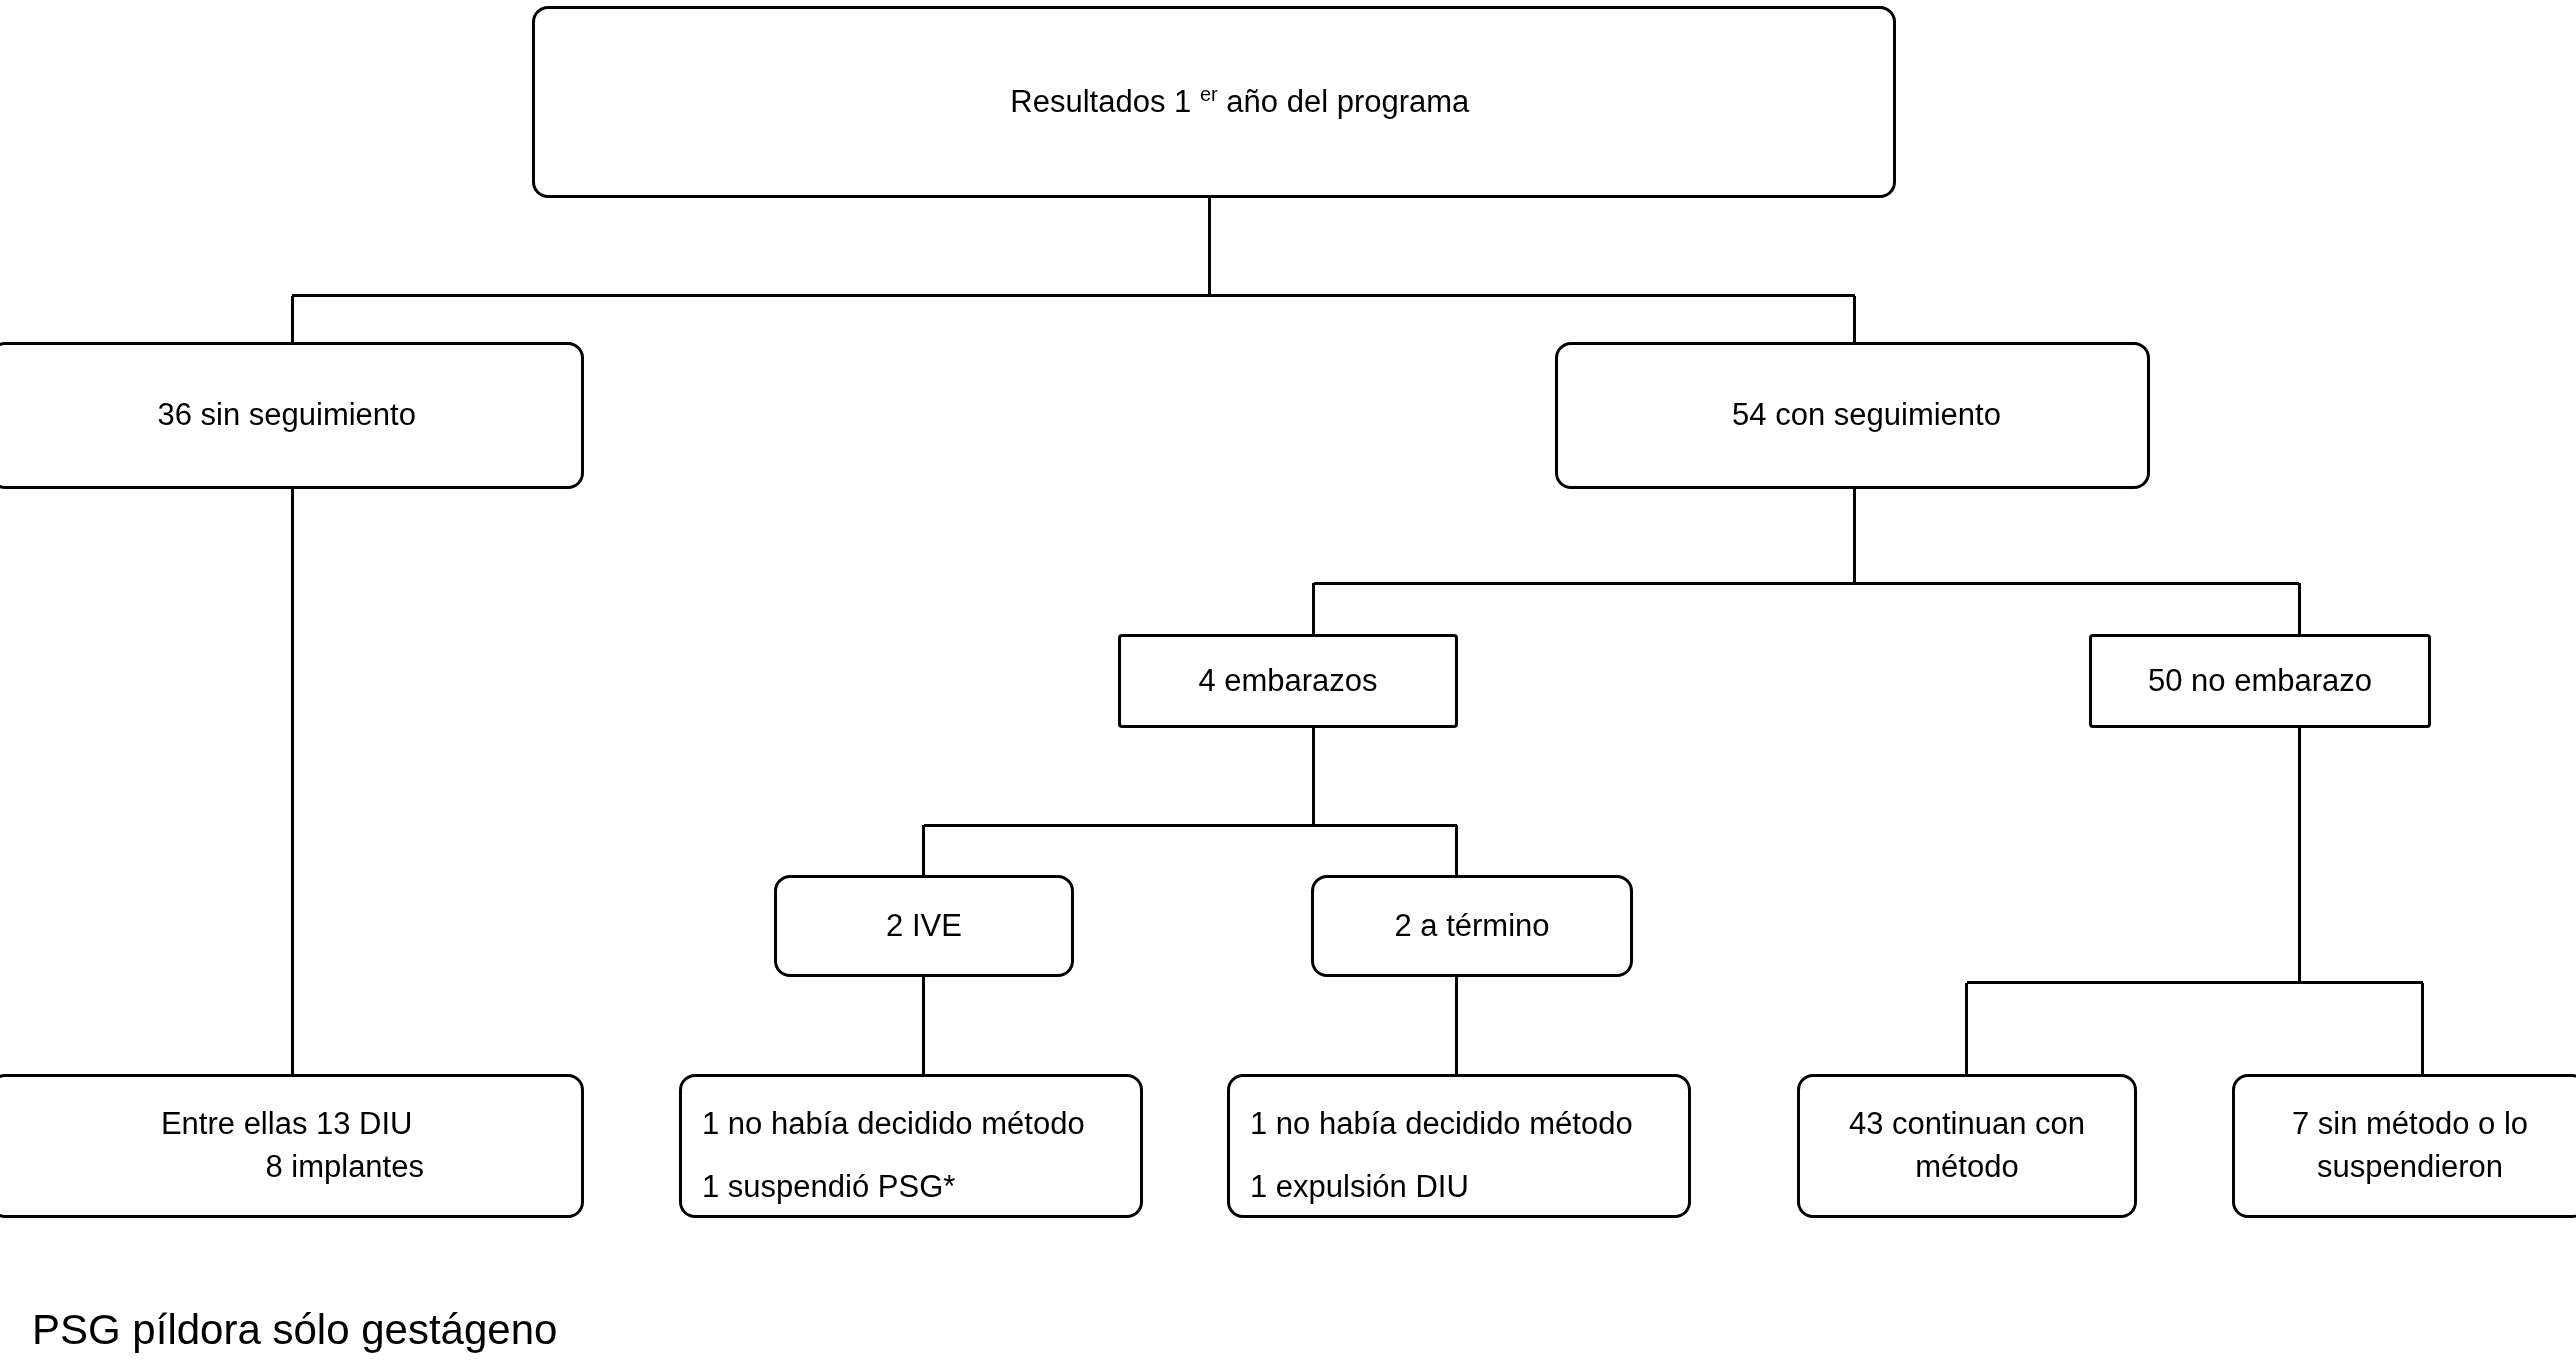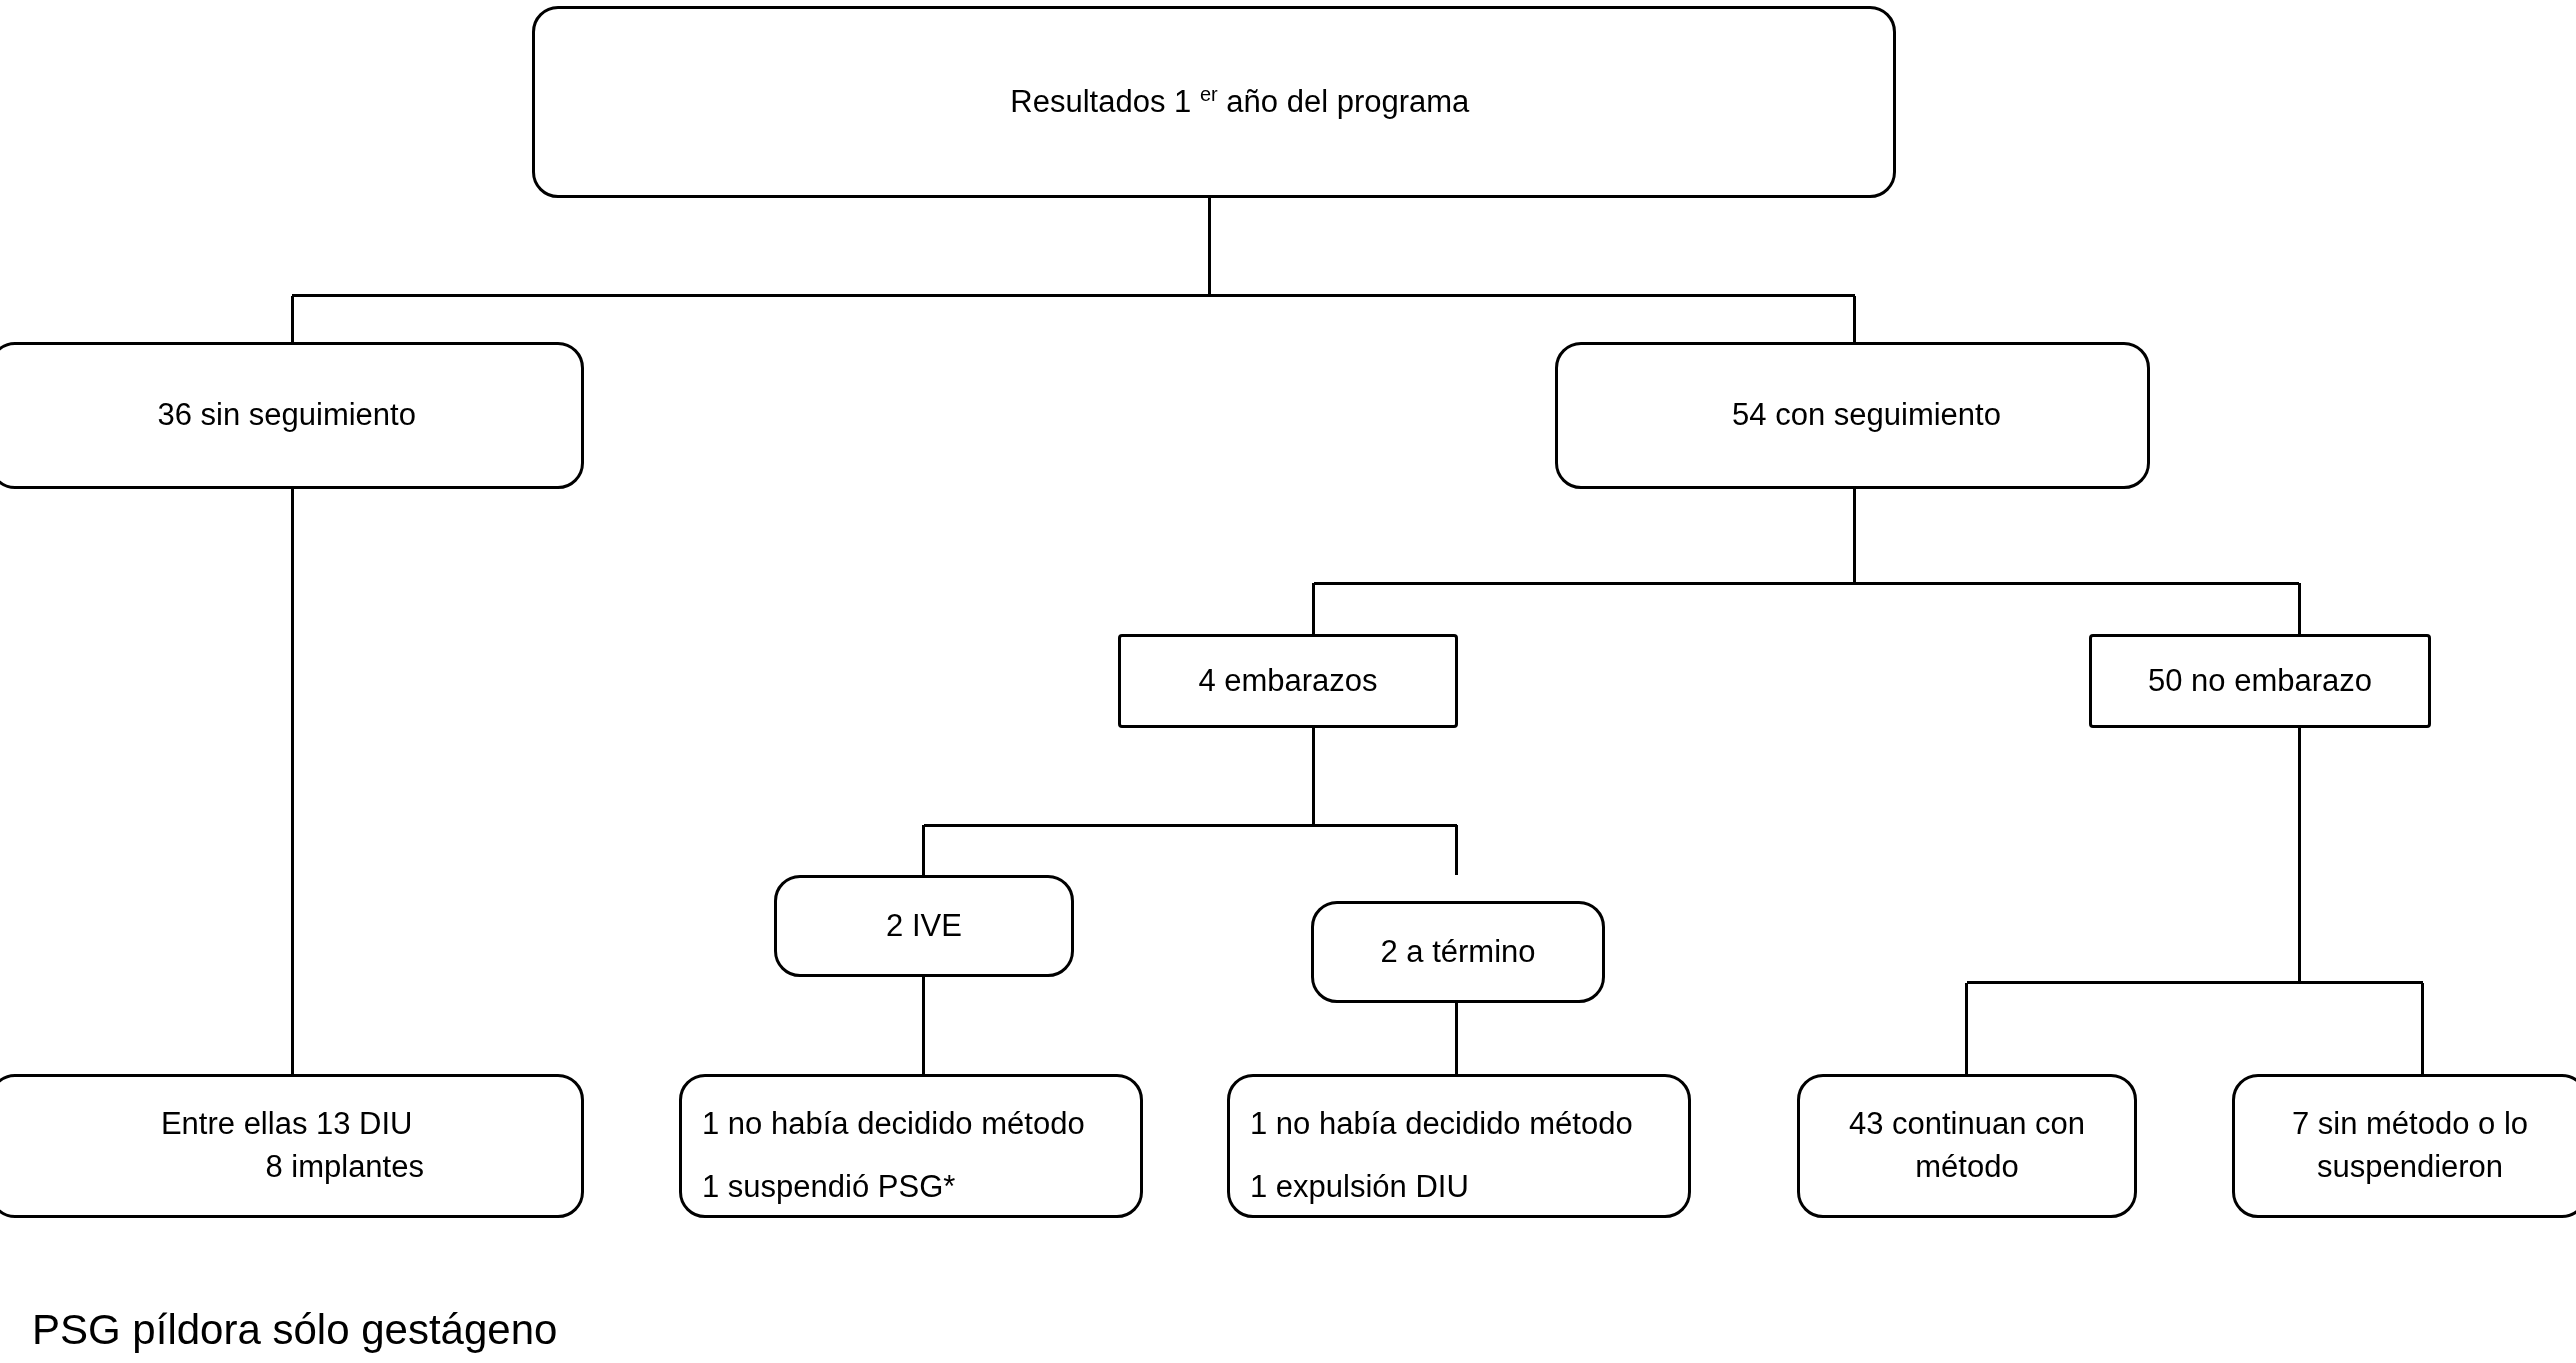--- a/index.html
+++ b/index.html
@@ -28,21 +28,21 @@
   .node {
     position: absolute;
     box-sizing: border-box;
     border: 3.1px solid #000000;
     background: #ffffff;
     display: flex;
     flex-direction: column;
     justify-content: center;
     z-index: 5;
   }
-  .node.rounded { border-radius: 26px; }
+  .node.rounded { border-radius: 16px; }
   .node.square  { border-radius: 4px; }
   .node .line {
     font-size: 31px;
     line-height: 1.38;
     white-space: pre;
   }
   .align-center .line { text-align: center; }
   .align-left   .line { text-align: left; padding-left: 20px; margin-top: 20px; }
   .align-mixed  .line:nth-child(1) { text-align: center; }
   .align-mixed  .line:nth-child(2) { text-align: center; padding-left: 116px; }
@@ -115,21 +115,21 @@
   </div>
 
   <div class="node square align-center" style="left:2089px; top:634px; width:342px; height:94px;">
     <div class="line">50 no embarazo</div>
   </div>
 
   <div class="node rounded align-center" style="left:774px; top:875px; width:300px; height:102px;">
     <div class="line">2 IVE</div>
   </div>
 
-  <div class="node rounded align-center" style="left:1311px; top:875px; width:294px; height:102px;margin-top:26px;">
+  <div class="node rounded align-center" style="left:1311px; top:875px; width:322px; height:102px;">
     <div class="line">2 a término</div>
   </div>
 
   <div class="node rounded align-mixed" style="left:-10.8px; top:1074px; width:595px; height:144px;">
     <div class="line">Entre ellas 13 DIU</div>
     <div class="line">8 implantes</div>
   </div>
 
   <div class="node rounded align-left" style="left:679px; top:1074px; width:464px; height:144px;">
     <div class="line">1 no había decidido método</div>

